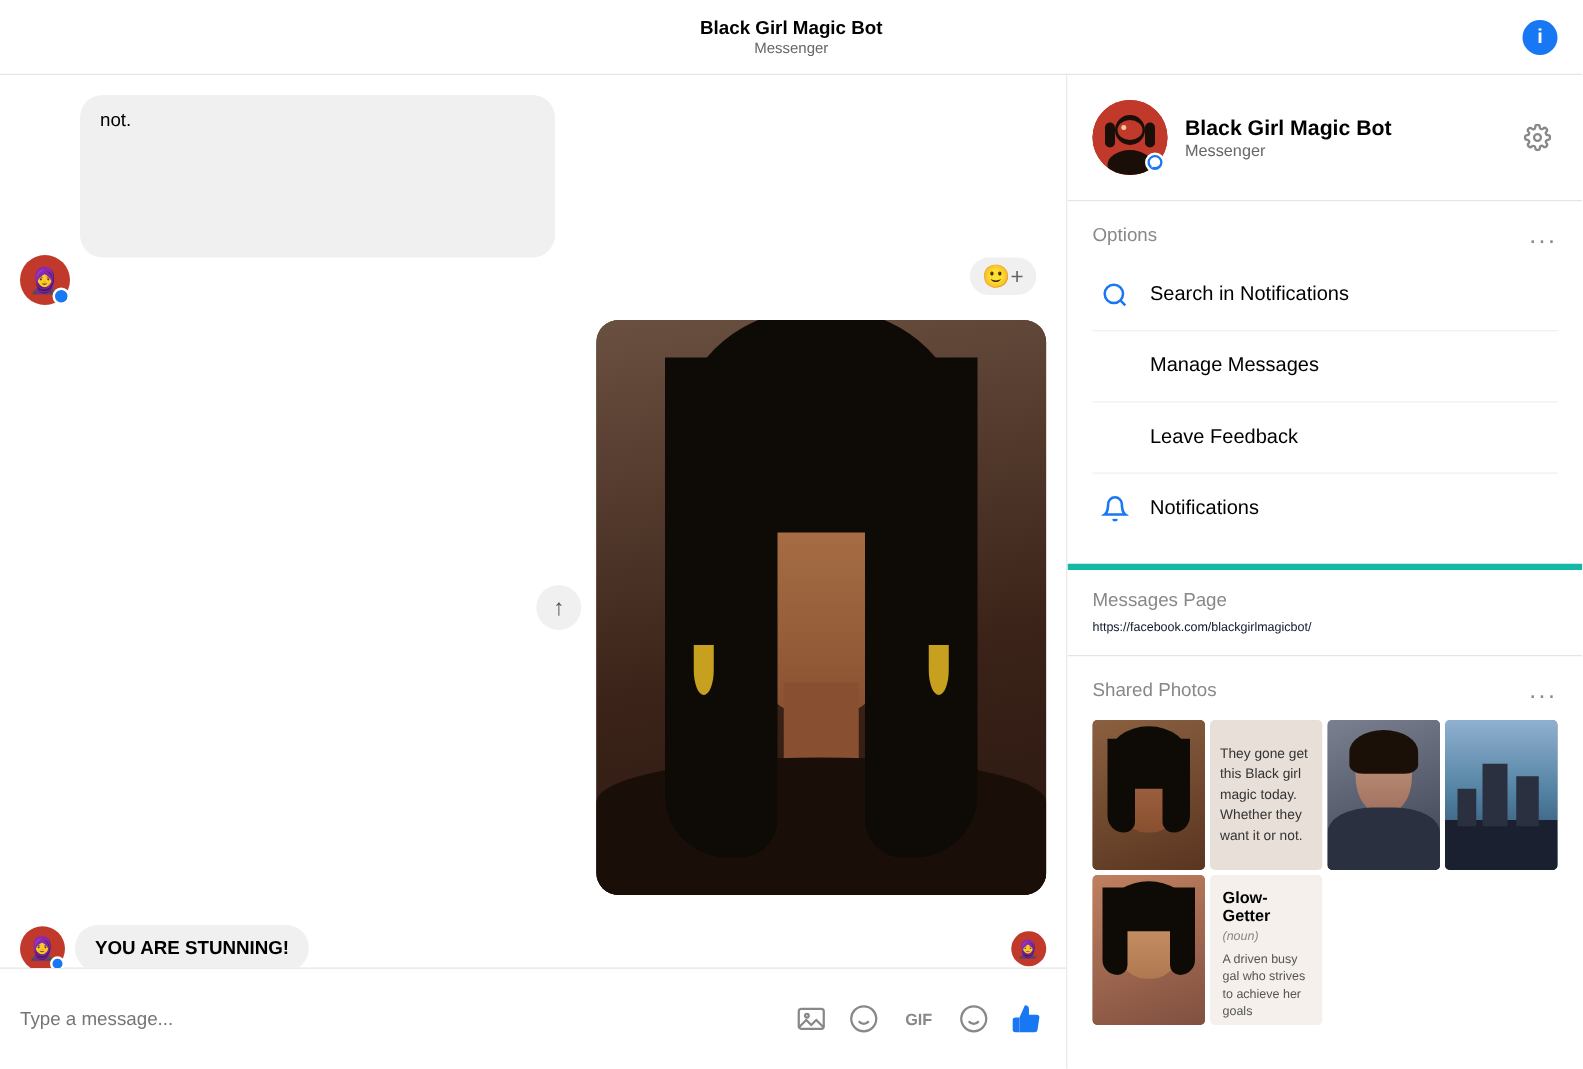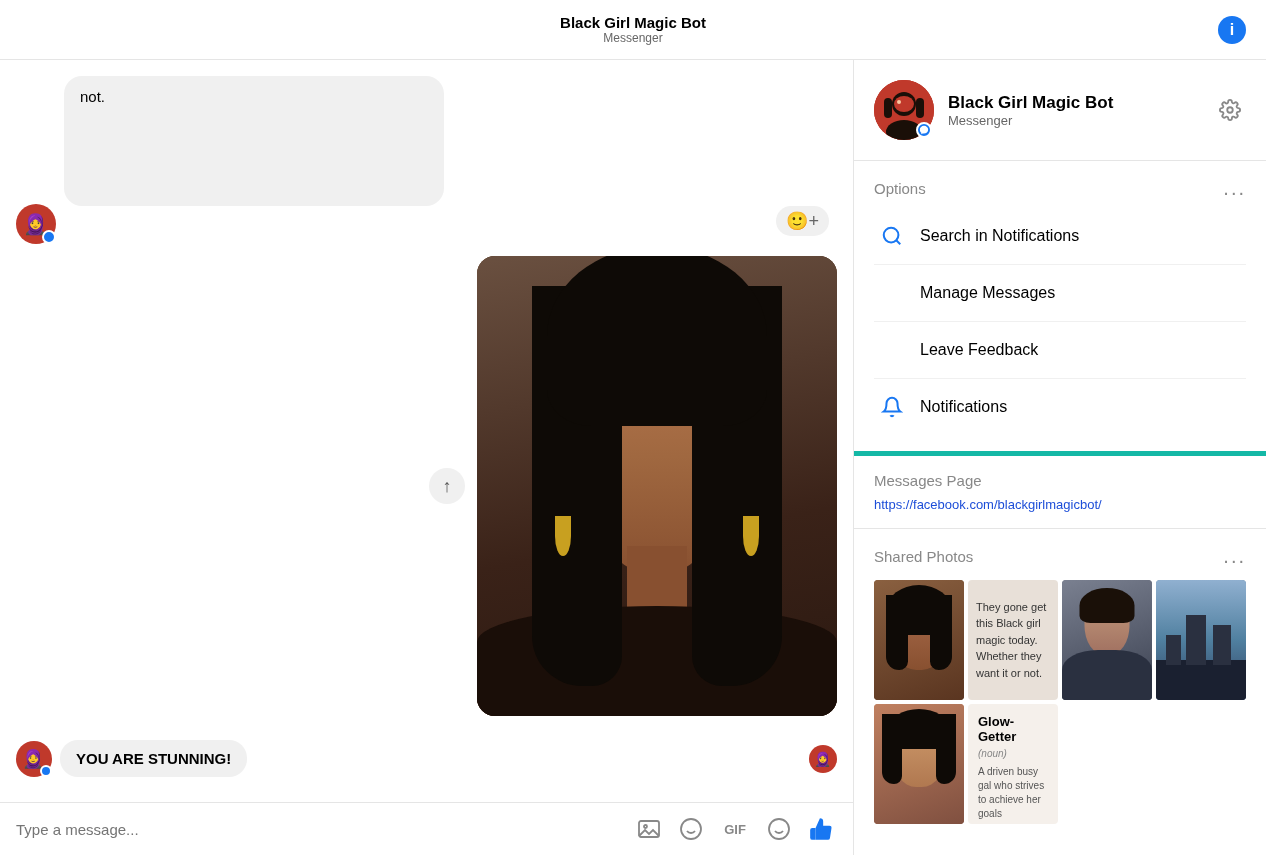--- a/index.html
+++ b/index.html
@@ -114,21 +114,21 @@
       border-radius: 18px;
       padding: 10px 16px;
       font-size: 15px;
       font-weight: 600;
       color: #000;
     }
 
     
     .chat-input-area {
       border-top: 1px solid #e5e5e5;
-      padding: 10px 16px;
+      padding: 24px 16px;
       display: flex;
       align-items: center;
       gap: 10px;
       flex-shrink: 0;
     }
     .chat-input {
       flex: 1;
       border: none;
       outline: none;
       font-size: 15px;
@@ -234,21 +234,21 @@
       flex-shrink: 0;
     }
     .option-label { font-size: 16px; color: #000; }
 
     
     .fb-page-section {
       padding: 16px 20px;
       border-bottom: 1px solid #e5e5e5;
     }
     .fb-page-title { font-size: 15px; color: #888; margin-bottom: 8px; }
-    .fb-page-link { font-size: 13px; color: #1d4ed8; cursor: pointer; }
+    .fb-page-link { font-size: 10px; color: #0f172a; cursor: pointer; }
 
     
     .shared-photos-section {
       padding: 16px 20px;
     }
     .shared-photos-header {
       display: flex;
       align-items: center;
       justify-content: space-between;
       margin-bottom: 12px;

